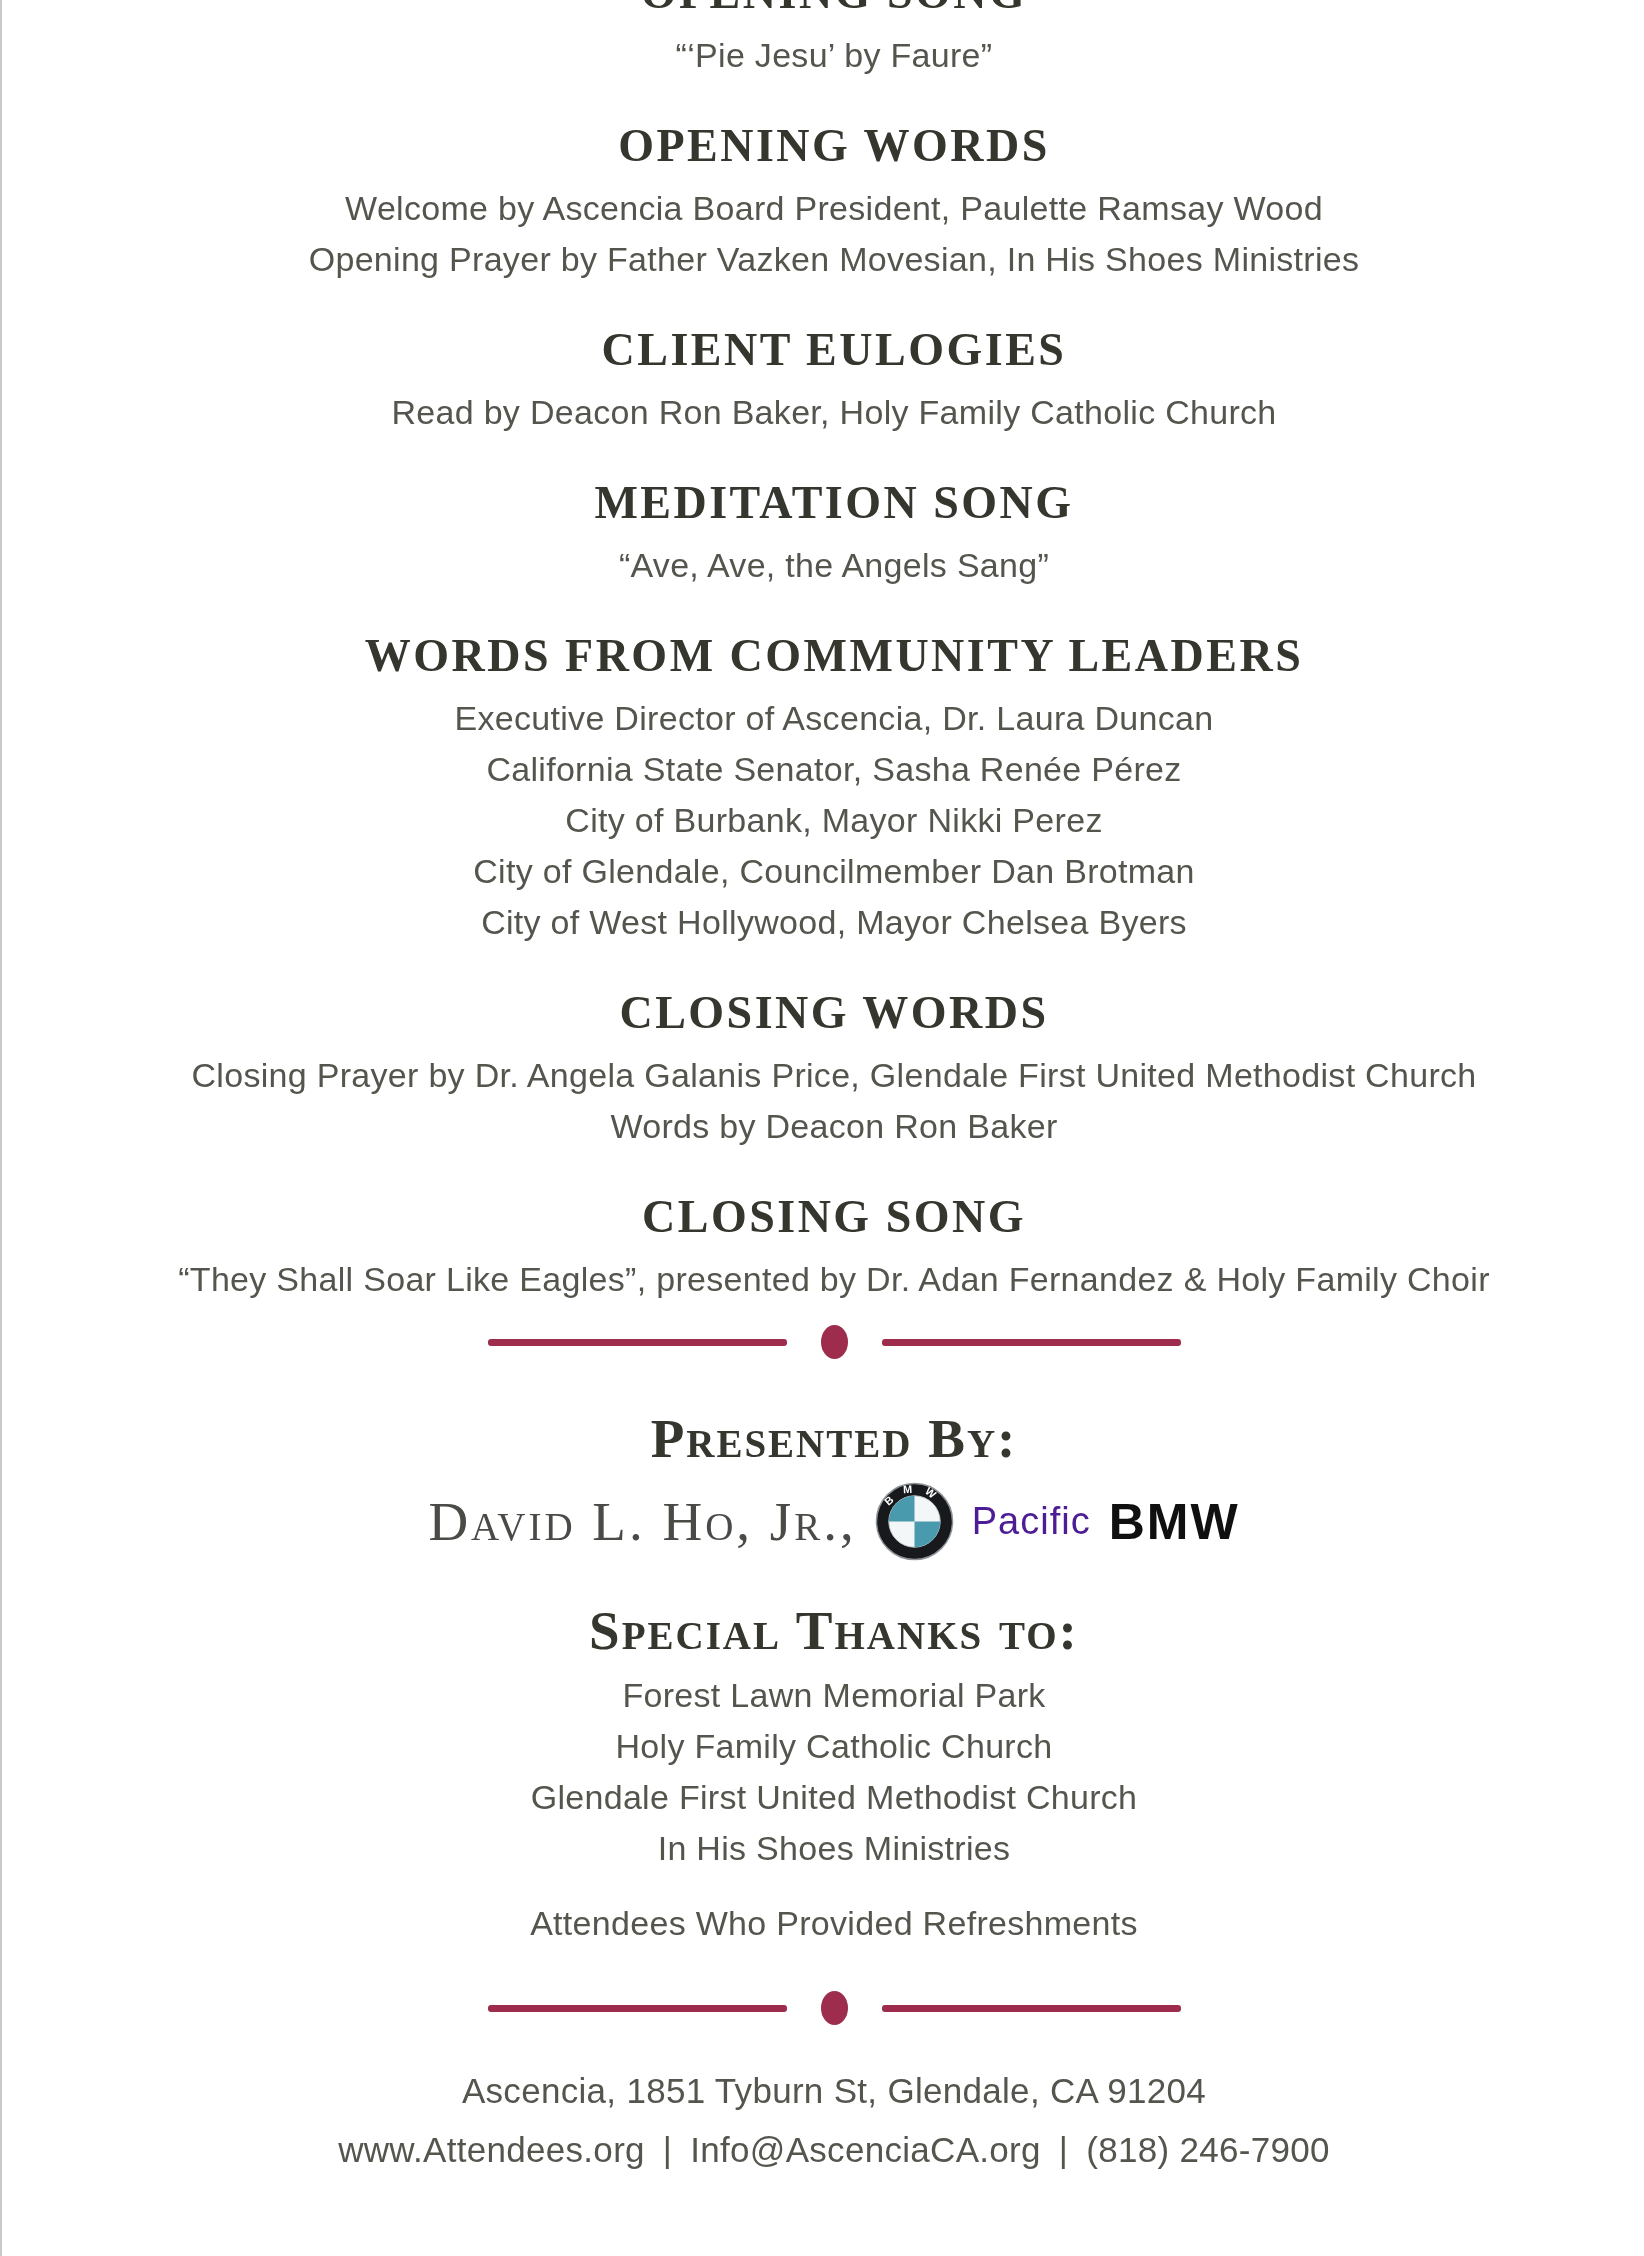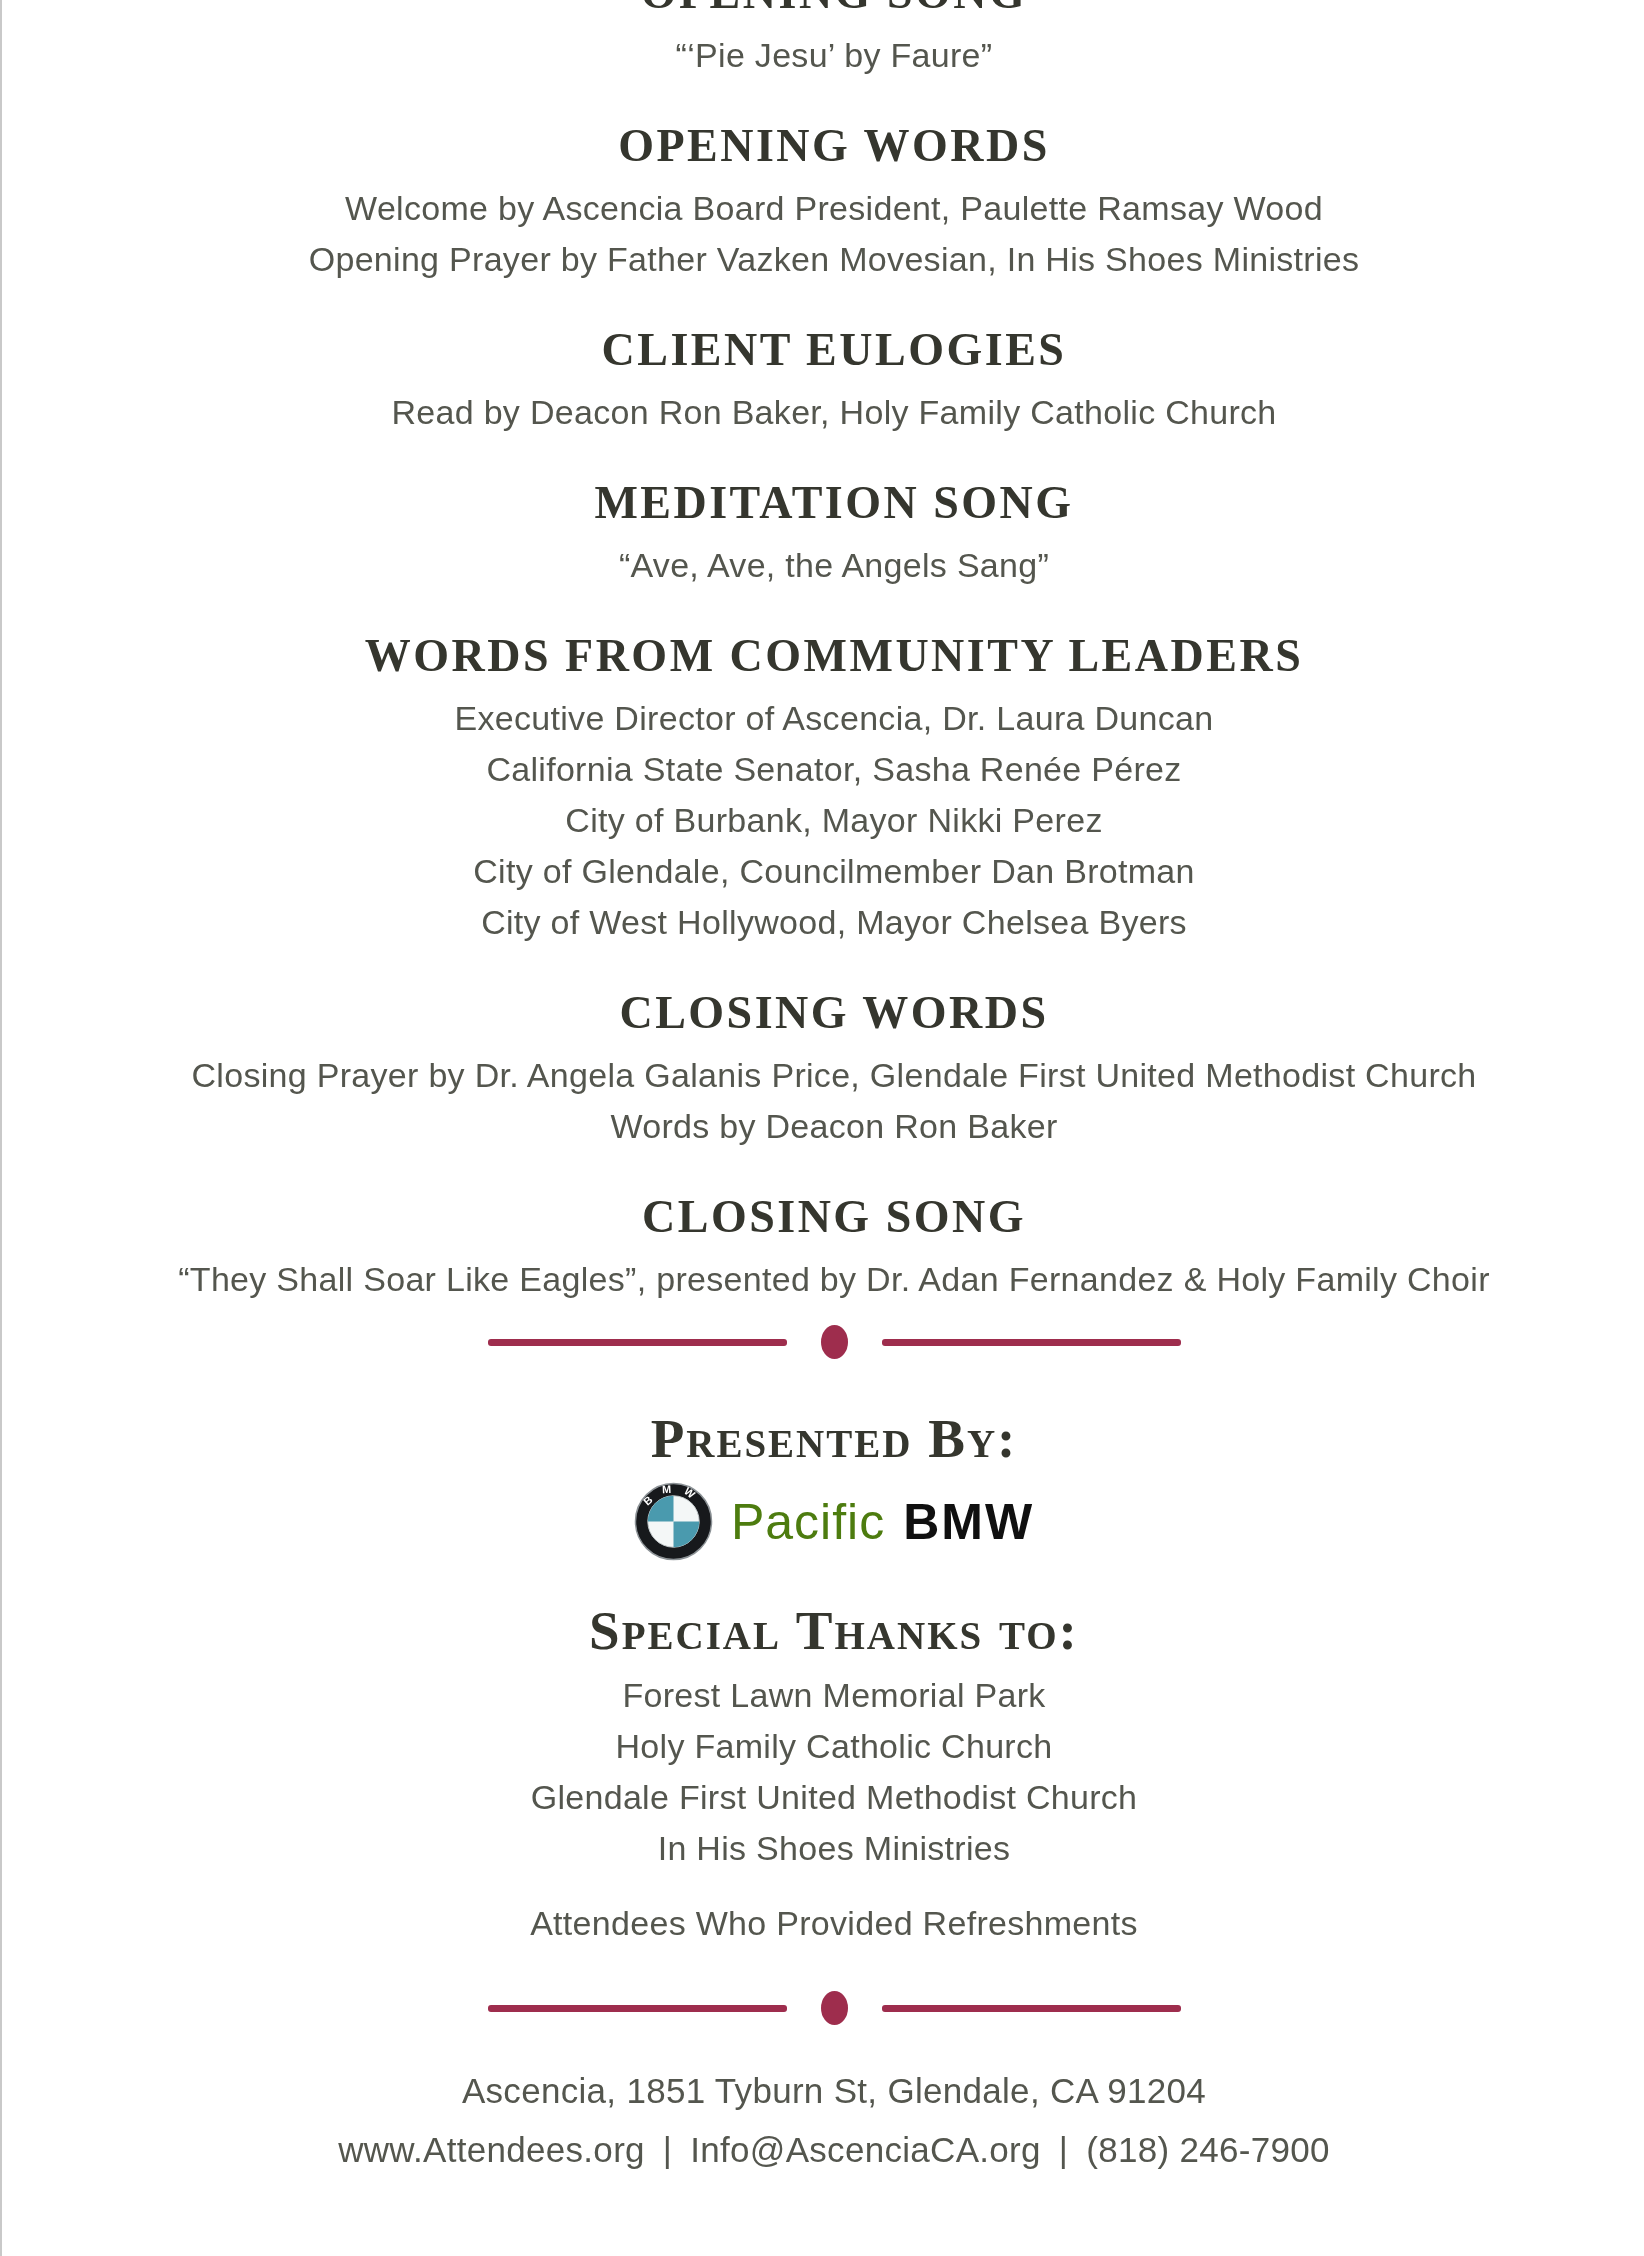--- a/index.html
+++ b/index.html
@@ -86,22 +86,22 @@
   .sponsor-name {
     font-family: "Liberation Serif", serif;
     font-variant: small-caps;
     font-weight: 400;
     font-size: 55px;
     letter-spacing: 3px;
     color: #4a4a46;
   }
   .bmw-logo { width: 79px; height: 79px; flex: 0 0 auto; }
   .dealer-name {
-    font-size: 50px;
-    color: #4d7c0f;
+    font-size: 38px;
+    color: #4c1d95;
     letter-spacing: 1px;
   }
   .dealer-brand {
     font-size: 50px;
     font-weight: 700;
     color: #101010;
     letter-spacing: 2px;
   }
   
   #special-thanks .smallcaps-title { margin-top: 40px; margin-bottom: 10px; }
@@ -181,20 +181,21 @@
 
   <div class="divider">
     <span class="seg"></span>
     <span class="dot"></span>
     <span class="seg"></span>
   </div>
 
   <section>
     <h2 class="smallcaps-title">Presented By:</h2>
     <div class="sponsor-row">
+      <span class="sponsor-name">David L. Ho, Jr.,</span>
       <svg class="bmw-logo" viewBox="0 0 80 80" xmlns="http://www.w3.org/2000/svg">
         <circle cx="40" cy="40" r="38.5" fill="#17191c" stroke="#8c9296" stroke-width="1.5"></circle>
         <circle cx="40" cy="40" r="26" fill="#f4f7f7" stroke="#c2c8ca" stroke-width="1"></circle>
         <path d="M40 40 L14 40 A26 26 0 0 1 40 14 Z" fill="#4a9aae"></path>
         <path d="M40 40 L66 40 A26 26 0 0 1 40 66 Z" fill="#4a9aae"></path>
         <defs>
           <path id="bmw-arc" d="M 11 40 A 29 29 0 0 1 69 40"></path>
         </defs>
         <text font-family="Liberation Sans, sans-serif" font-size="11" font-weight="700" fill="#ffffff" letter-spacing="11">
           <textPath href="#bmw-arc" startOffset="50%" text-anchor="middle">BMW</textPath>

